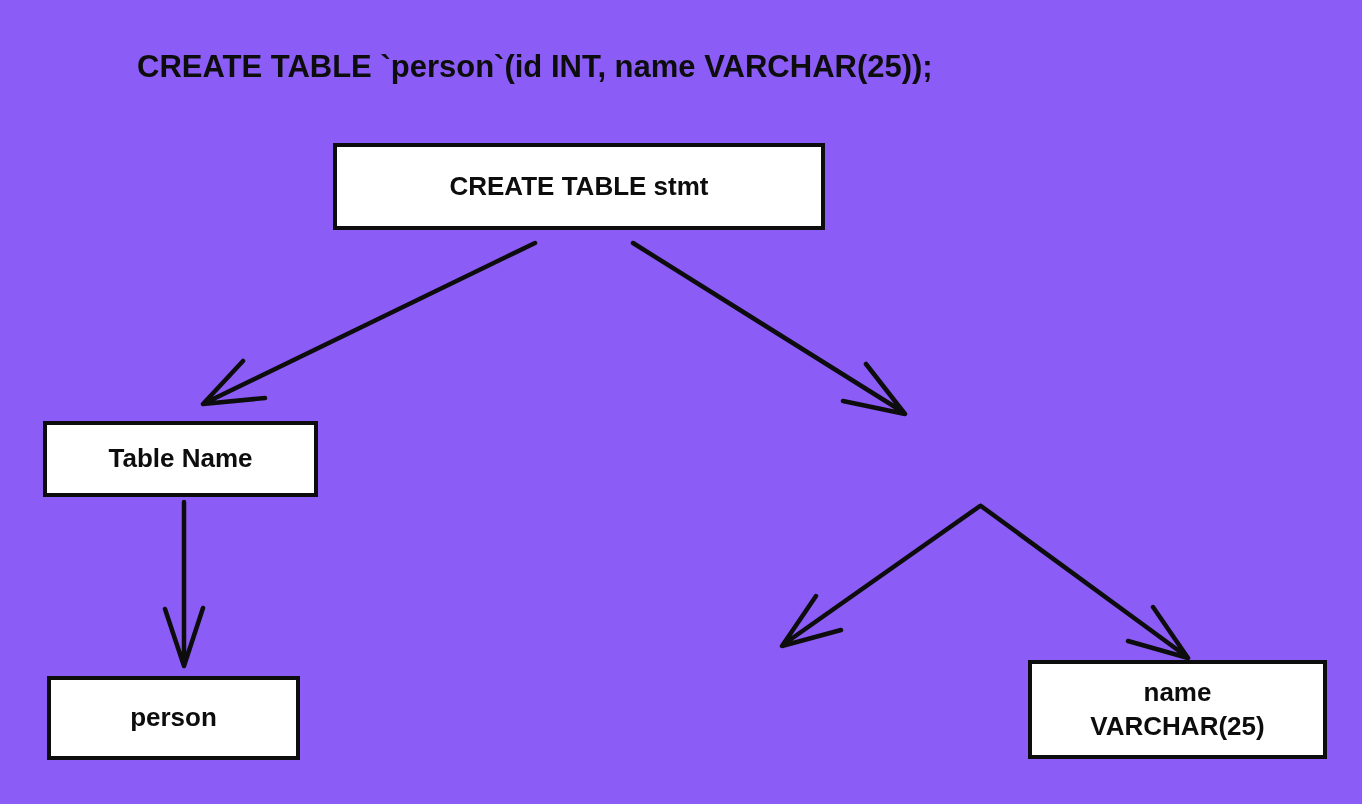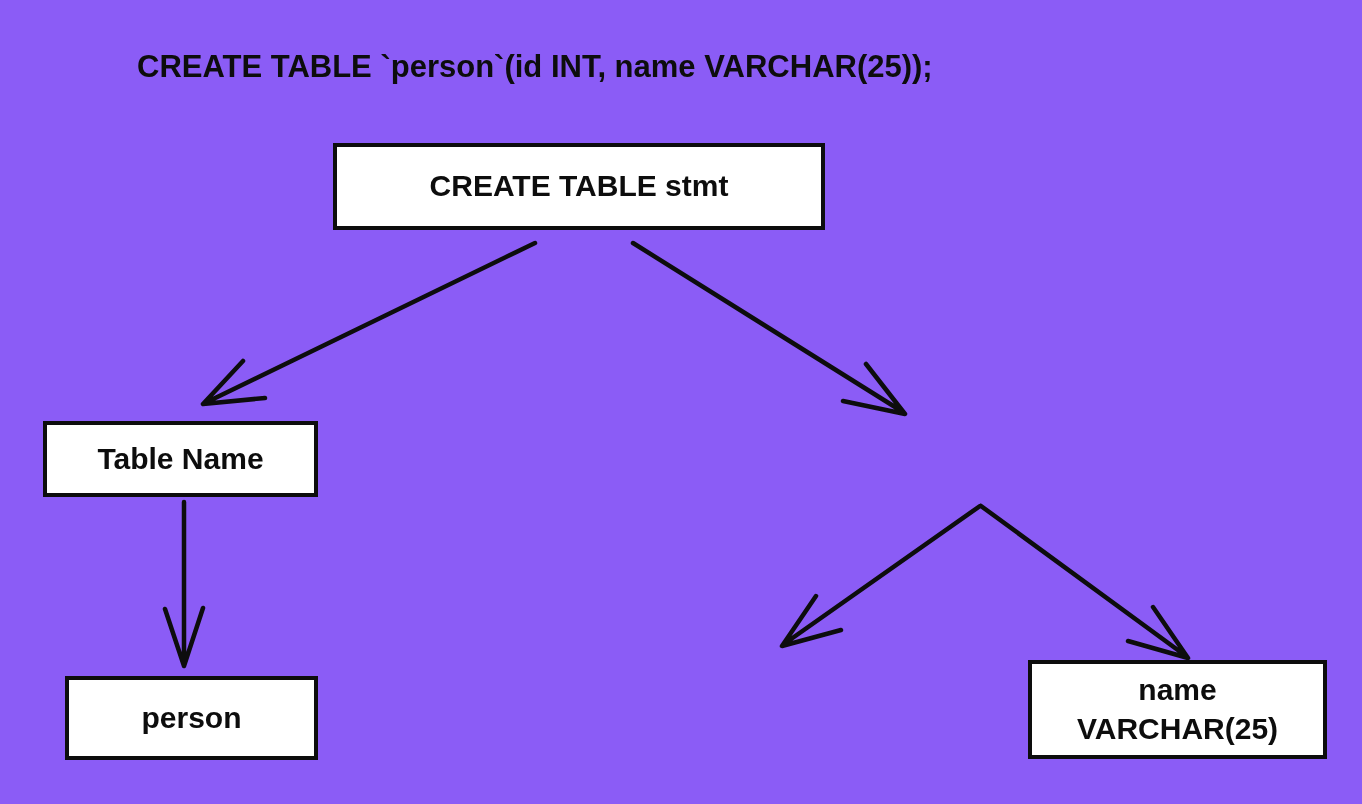--- a/index.html
+++ b/index.html
@@ -28,27 +28,27 @@
   .node {
     position: absolute;
     box-sizing: border-box;
     border: 4px solid #0d0d0d;
     background: #ffffff;
     display: flex;
     align-items: center;
     justify-content: center;
     text-align: center;
     font-weight: 700;
-    font-size: 30px;
+    font-size: 26px;
     line-height: 1.28;
   }
   .node-root       { left: 333px; top: 143px; width: 492px; height: 87px; }
   .node-table-name { left: 43px;  top: 421px; width: 275px; height: 76px; }
   .node-columns    { left: 853px; top: 429px; width: 276px; height: 76px; }
-  .node-person     { left: 65px;  top: 676px; width: 253px; height: 84px; }
+  .node-person     { left: 47px;  top: 676px; width: 253px; height: 84px; }
   .node-id         { left: 636px; top: 667px; width: 253px; height: 101px; }
   .node-name      { left: 1028px; top: 660px; width: 299px; height: 99px; }
   .arrow-layer {
     position: absolute;
     left: 0;
     top: 0;
     width: 1362px;
     height: 804px;
     pointer-events: none;
   }

